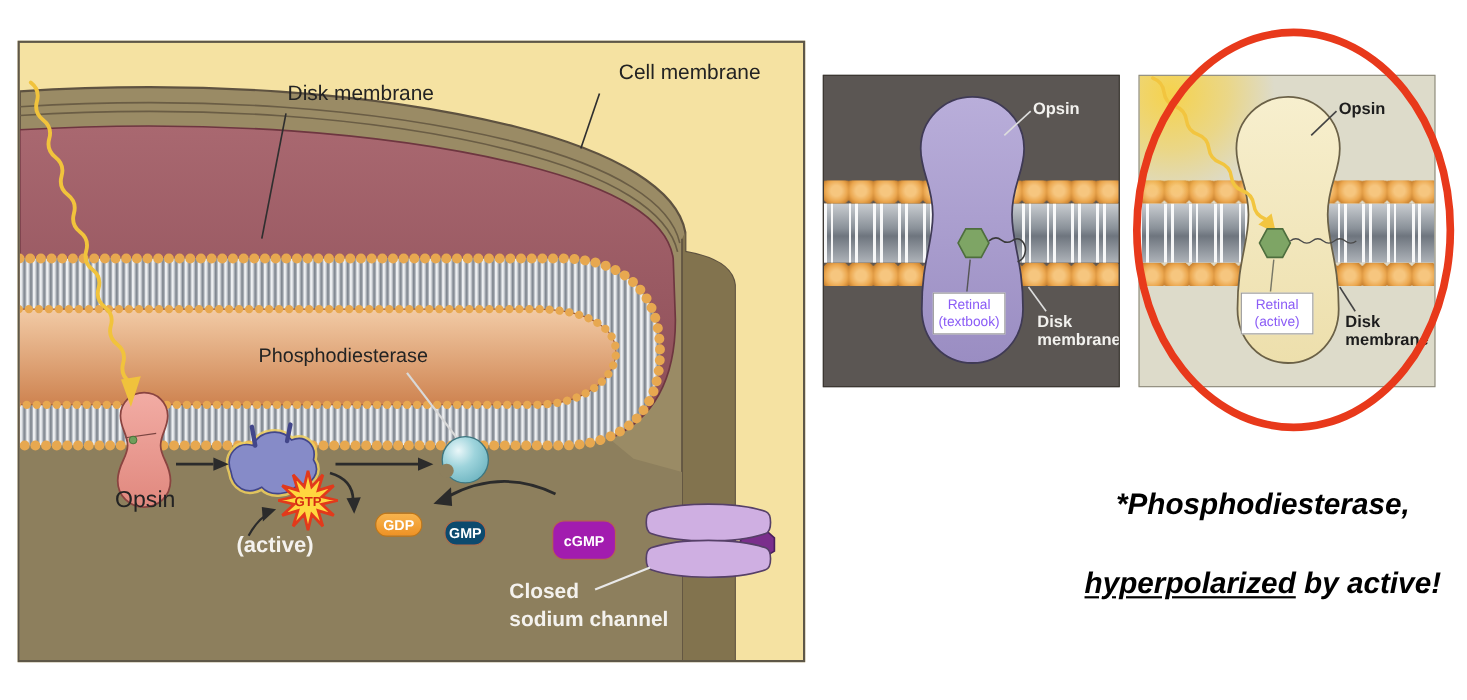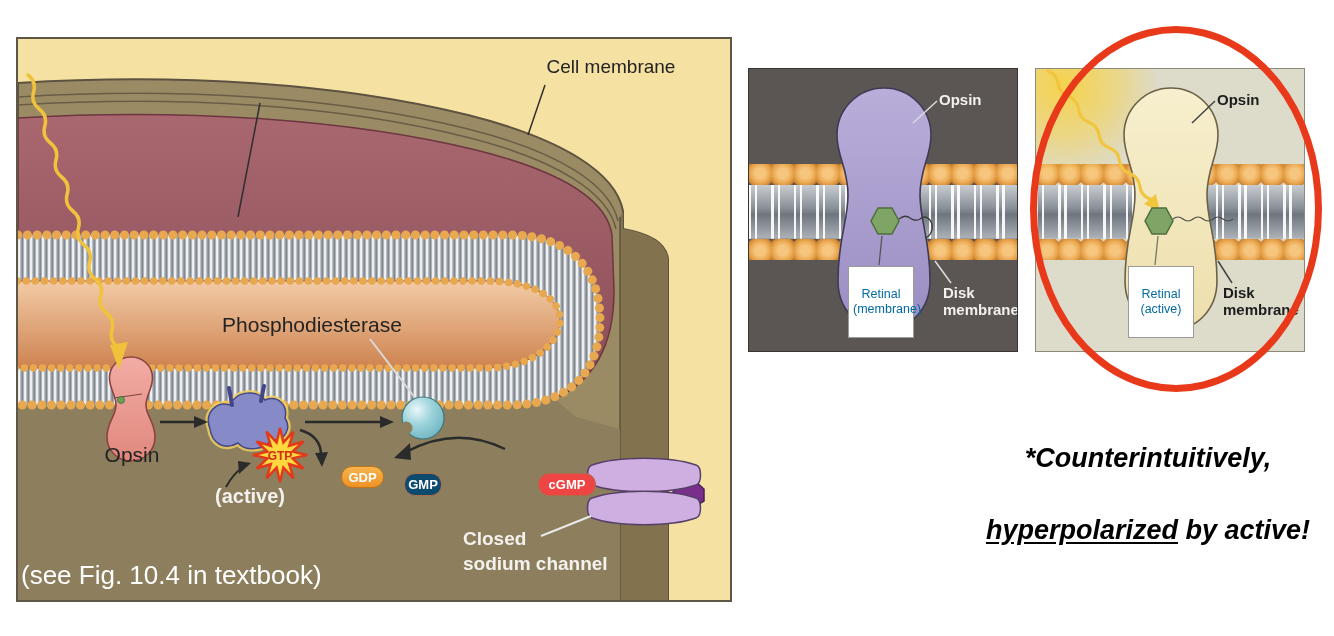--- a/index.html
+++ b/index.html
@@ -7,36 +7,36 @@
   body { font-family:"Liberation Sans", sans-serif; }
   .slide { position:relative; width:1334px; height:636px; background:#ffffff; overflow:hidden; }
 
   
   .panel-left { position:absolute; left:16px; top:37px; width:716px; height:565px;
     background:#F5E2A2; border:2px solid #5E5748; overflow:hidden; }
   .panel-left svg { position:absolute; left:0; top:0; }
 
   .lbl { position:absolute; color:#232323; text-align:center; z-index:2; }
   .lbl-disk    { left:222px; top:36px;  width:176px; font-size:19px; }
-  .lbl-cell    { left:510px; top:17px;  width:166px; font-size:19px; }
-  .lbl-pde     { left:194px; top:274px; width:200px; font-size:21px; }
+  .lbl-cell    { left:526px; top:17px;  width:166px; font-size:19px; }
+  .lbl-pde     { left:194px; top:274px; width:200px; font-size:18px; }
   .lbl-opsin   { left:62px;  top:404px; width:104px; font-size:21px; }
   .lbl-active  { left:180px; top:446px; width:104px; font-size:20px; font-weight:bold; color:#F4F2EE; }
   .lbl-closed  { left:445px; top:487px; width:200px; font-size:19px; font-weight:bold;
                  color:#F4F2EE; text-align:left; line-height:25px; }
   .caption     { position:absolute; left:3px; top:521px; color:#ffffff; font-size:26px; z-index:2; }
 
   .pill { position:absolute; color:#fff; font-weight:bold; font-size:13px; z-index:2;
     display:flex; align-items:center; justify-content:center; border-radius:11px;margin-left:28px; }
   .pill-gdp  { left:295px; top:427px; width:43px; height:22px;
     background:linear-gradient(#F7B44E,#EE9225); border:1px solid #C07617; }
   .pill-gmp  { left:358px; top:434px; width:38px; height:23px;
     background:#0c4a6e; border:1px solid #B06B4B; }
-  .pill-cgmp { left:492px; top:434px; width:58px; height:23px;
-    background:#ef4444; border:1px solid #B06B4B; }
+  .pill-cgmp { left:456px; top:434px; width:58px; height:36px;
+    background:#a21caf; border:1px solid #B06B4B; }
 
   
   .panel-a { position:absolute; left:748px; top:68px; width:270px; height:284px;
     background:#5B5653; border:1px solid #39352f; overflow:hidden; }
   .panel-b { position:absolute; left:1035px; top:68px; width:270px; height:284px;
     background:#DDDBCA; border:1px solid #8d8a7c; overflow:hidden; }
   .panel-a svg, .panel-b svg { position:absolute; left:0; top:0; z-index:1; }
 
   .mem { position:absolute; left:0; top:95px; width:100%; height:96px; z-index:0;
     background:
@@ -48,21 +48,21 @@
 
   .plbl { position:absolute; z-index:2; font-weight:bold; font-size:15px; line-height:17px; }
   .plbl-light { color:#F2F1EE; }
   .plbl-dark  { color:#1d1d1d; }
   .opsin-a { left:190px; top:22px; }
   .disk-a  { left:194px; top:215px; }
   .opsin-b { left:181px; top:22px; }
   .disk-b  { left:187px; top:215px; }
 
   .retbox { position:absolute; z-index:2; background:#ffffff; border:1px solid #9a9a9a;
-    font-size:12.5px; line-height:15px; color:#0369a1; text-align:center; padding:20px 4px; }
+    font-size:12.5px; line-height:15px; color:#8b5cf6; text-align:center; padding:3px 4px; }
   .retbox-a { left:99px; top:197px; width:66px; }
   .retbox-b { left:92px; top:197px; width:66px; }
 
   .red-oval { position:absolute; left:1030px; top:26px; width:292px; height:366px;
     border:7px solid #E8391B; border-radius:50%; z-index:6; }
 
   
   .graph-card { position:absolute; left:775px; top:437px; width:165px; height:116px;
     background:#ffffff; z-index:2; }
 
@@ -181,32 +181,32 @@
 
       <g>
         <path d="M10,36 q8.5,6.6 5.6,17 q-2.9,10.4 5.6,17 q8.5,6.6 5.6,17 q-2.9,10.4 5.6,17
                  q8.5,6.6 5.6,17 q-2.9,10.4 5.6,17 q8.5,6.6 5.6,17 q-2.9,10.4 5.6,17
                  q8.5,6.6 5.6,17 q-2.9,10.4 5.6,17 q8.5,6.6 5.6,17 q-2.9,10.4 5.6,17
                  q8.5,6.6 5.6,17 q-2.9,10.4 5.6,17 q8.5,6.6 5.6,17 q-2.9,10.4 5.6,17" fill="none" stroke="#F1C33C" stroke-width="3.5" stroke-linecap="round"></path>
         <polygon points="92,306 110,303 101,331" fill="#F0C23C"></polygon>
       </g>
     </svg>
 
+    <div class="lbl lbl-disk">Disk membrane</div>
     <div class="lbl lbl-cell">Cell membrane</div>
     <div class="lbl lbl-pde">Phosphodiesterase</div>
     <div class="lbl lbl-opsin">Opsin</div>
     <div class="lbl lbl-active">(active)</div>
     <div class="lbl lbl-closed">
       <span>Closed</span><br>
       <span>sodium channel</span>
     </div>
     <div class="pill pill-gdp">GDP</div>
     <div class="pill pill-gmp">GMP</div>
     <div class="pill pill-cgmp">cGMP</div>
-    <div class="caption">(see Fig. 10.4 in textbook)</div>
   </section>
 
   <section class="panel-a">
     <div class="mem"></div>
     <svg width="270" height="284" viewBox="0 0 270 284">
       <defs>
         <linearGradient id="purG" x1="0" y1="0" x2="0" y2="1">
           <stop offset="0" stop-color="#B9AEDA"></stop>
             <stop offset="1" stop-color="#9A8DC2"></stop>
         </linearGradient>
@@ -222,21 +222,21 @@
       </g>
       <g>
         <path d="M133,167 L130,196" stroke="#555555" stroke-width="1.3" fill="none"></path>
         <path d="M188,32 L164,54" stroke="#DDDDDD" stroke-width="1.5" fill="none"></path>
         <path d="M202,214 L186,192" stroke="#DDDDDD" stroke-width="1.5" fill="none"></path>
       </g>
     </svg>
     <div class="plbl plbl-light opsin-a">Opsin</div>
     <div class="retbox retbox-a">
       <span>Retinal</span><br>
-      <span>(membrane)</span>
+      <span>(textbook)</span>
     </div>
     <div class="plbl plbl-light disk-a">
       <span>Disk</span><br>
       <span>membrane</span>
     </div>
   </section>
 
   <section class="panel-b">
     <div class="mem"></div>
     <svg width="270" height="284" viewBox="0 0 270 284">
@@ -281,18 +281,18 @@
     <div class="plbl plbl-dark disk-b">
       <span>Disk</span><br>
       <span>membrane</span>
     </div>
   </section>
 
   <div class="red-oval"></div>
 
 
   <div class="note">
-    <span>*Counterintuitively,</span><br>
+    <span>*Phosphodiesterase,</span><br>
     <br>
     <u>hyperpolarized</u><span> by active!</span>
   </div>
 
 </div>
 
 </body></html>

